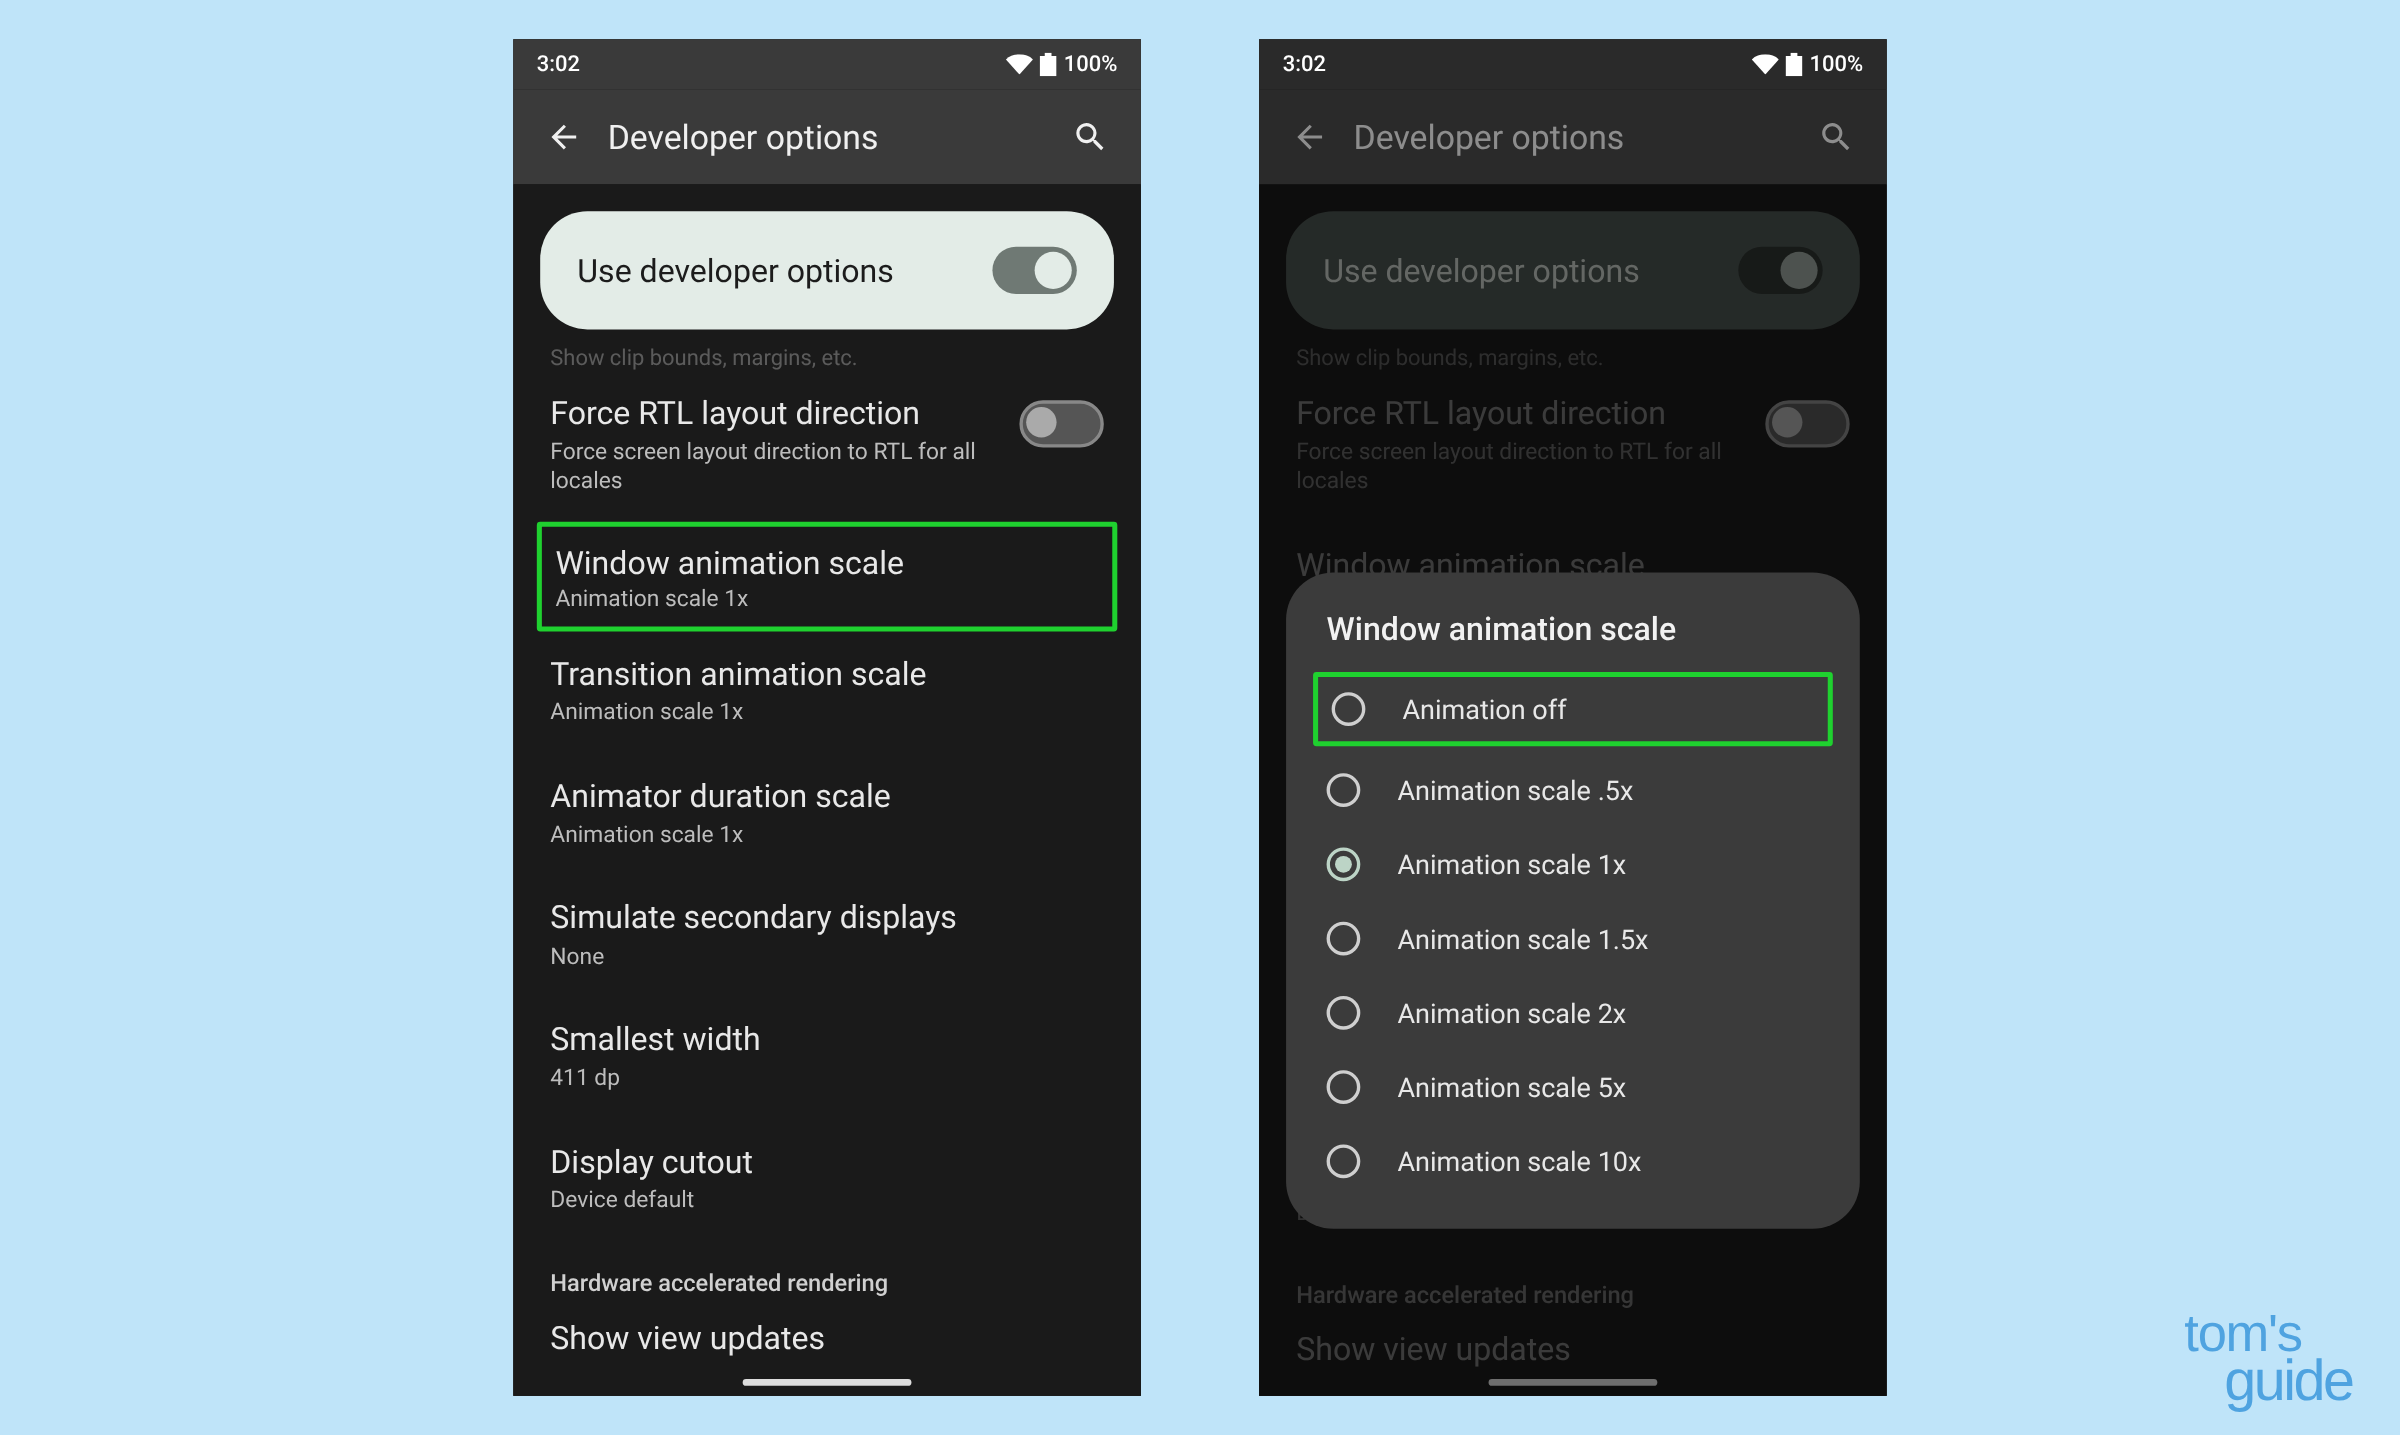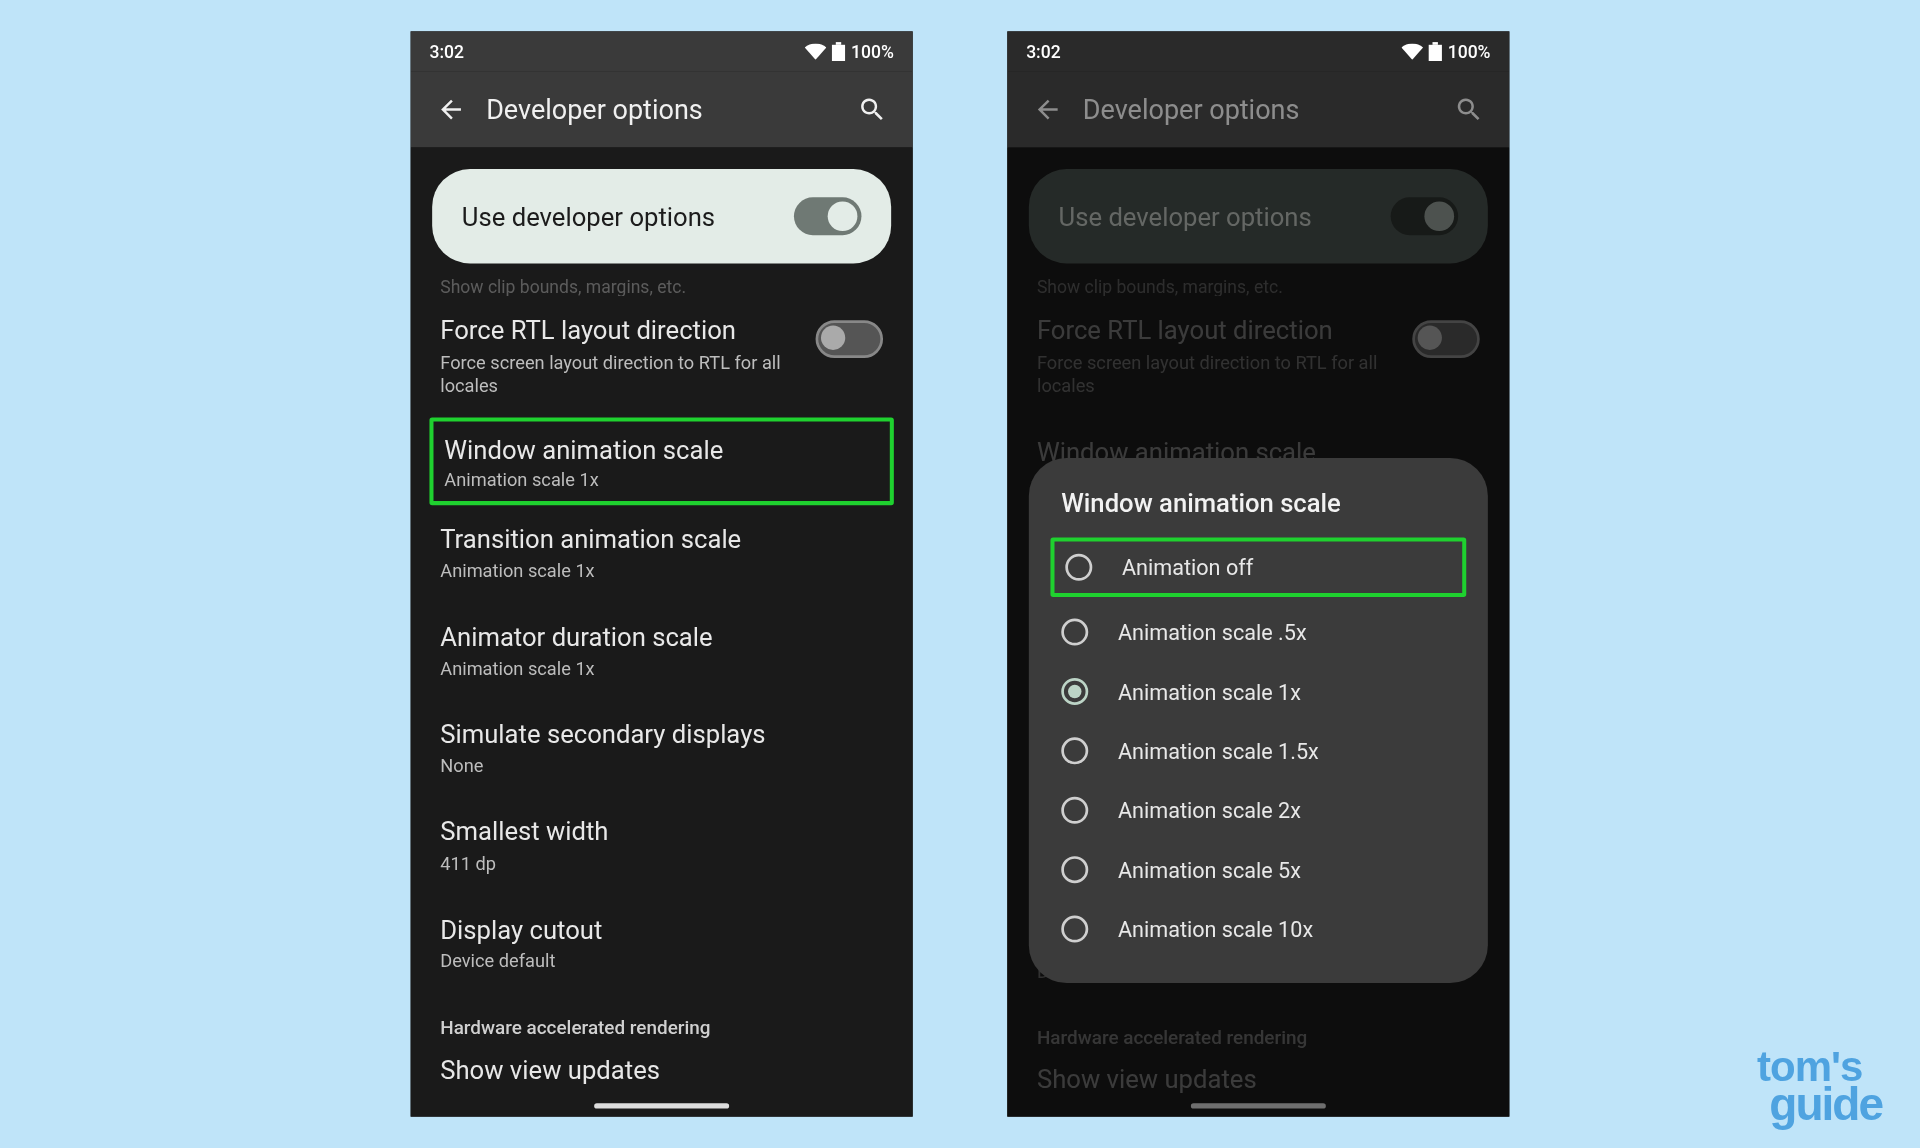--- a/index.html
+++ b/index.html
@@ -232,24 +232,24 @@
     border-radius: 2px;
     margin: 4px 16px;
   }
   .radio-highlight .radio-row { padding: 0 8px; height: 38px; }
   
   .logo {
     position: absolute;
     right: 38px;
     bottom: 24px;
     font-family: Arial, sans-serif;
-    font-weight: 700;
+    font-weight: 400;
     color: #4fa3e0;
     line-height: 0.85;
-    text-align: center;
+    text-align: left;
   }
   .logo .l1 { font-size: 42px; letter-spacing: -1px; }
   .logo .l2 { font-size: 46px; letter-spacing: -2px; margin-left: 32px; }
 </style>
 </head>
 <body>
 
 <div class="stage">
 
   <div class="phone">

